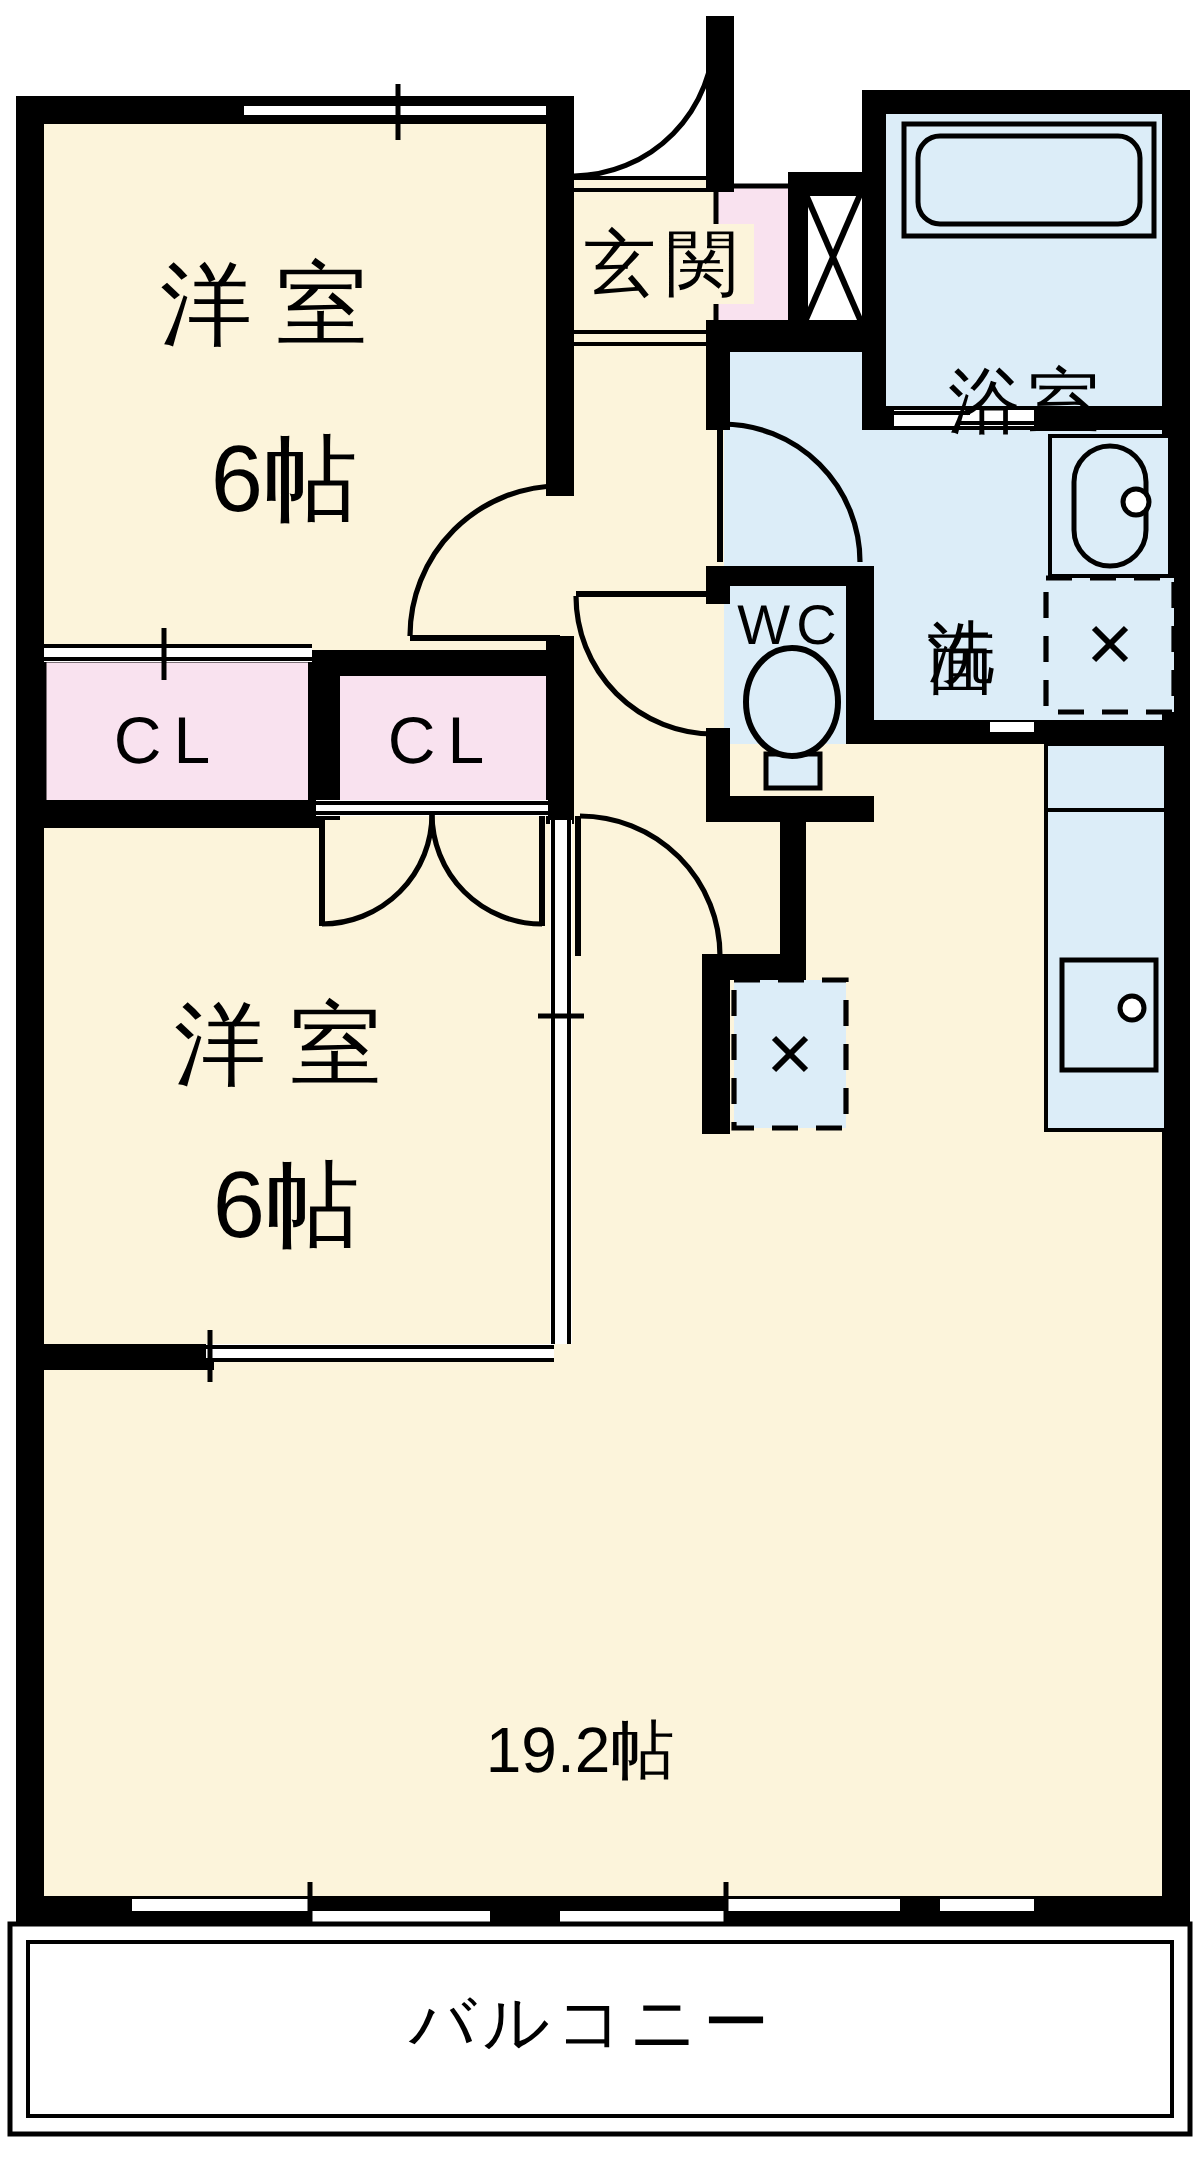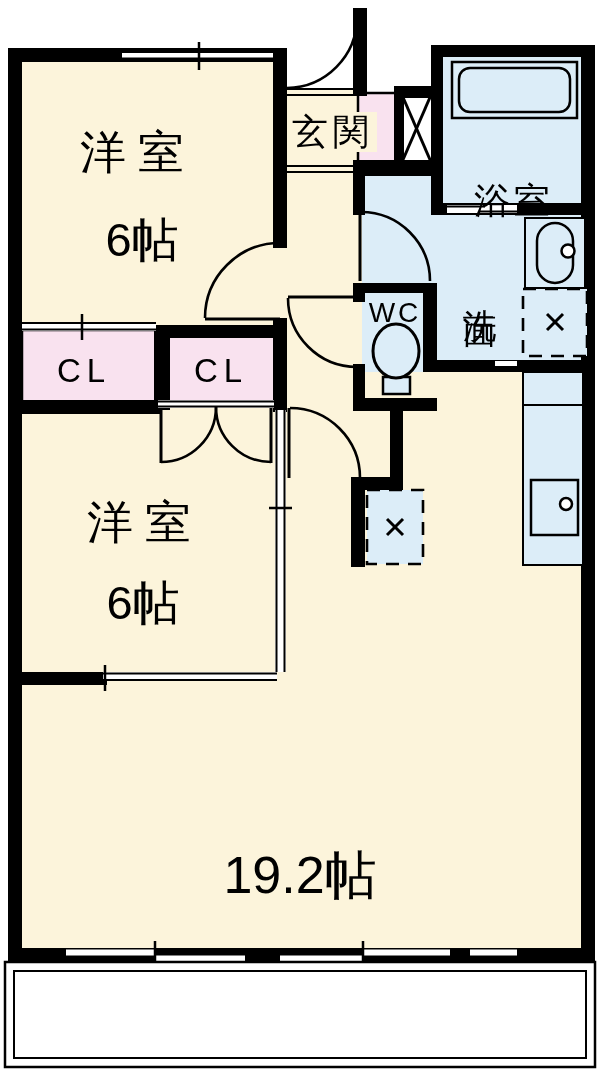--- a/index.html
+++ b/index.html
@@ -208,14 +208,15 @@
   <div class="lbl" style="left:138px;top:152px;font-size:46px;letter-spacing:12px;">洋室</div>
   <div class="lbl" style="left:142px;top:239px;font-size:47px;">6帖</div>
   <div class="lbl lbl-genkan" style="left:333px;top:132px;font-size:36px;letter-spacing:5px;">玄関</div>
   <div class="lbl" style="left:514px;top:168px;font-size:36px;letter-spacing:4px;margin-top:33px;">浴室</div>
   <div class="lbl lbl-vert" style="left:480px;top:290px;font-size:34px;">洗面</div>
   <div class="lbl" style="left:395px;top:313px;font-size:28px;letter-spacing:3px;">WC</div>
   <div class="lbl" style="left:84px;top:370px;font-size:33px;letter-spacing:6px;">CL</div>
   <div class="lbl" style="left:221px;top:370px;font-size:33px;letter-spacing:6px;">CL</div>
   <div class="lbl" style="left:145px;top:522px;font-size:46px;letter-spacing:12px;">洋室</div>
   <div class="lbl" style="left:143px;top:602px;font-size:47px;">6帖</div>
-  <div class="lbl" style="left:300px;top:875px;font-size:52px;">19.2帖</div>
+  <div class="lbl" style="left:290px;top:875px;font-size:32px;">19.2帖</div>
+  <div class="lbl" style="left:296px;top:1011px;font-size:33px;letter-spacing:3px;">バルコニー</div>
 </div>
 
 </body></html>

